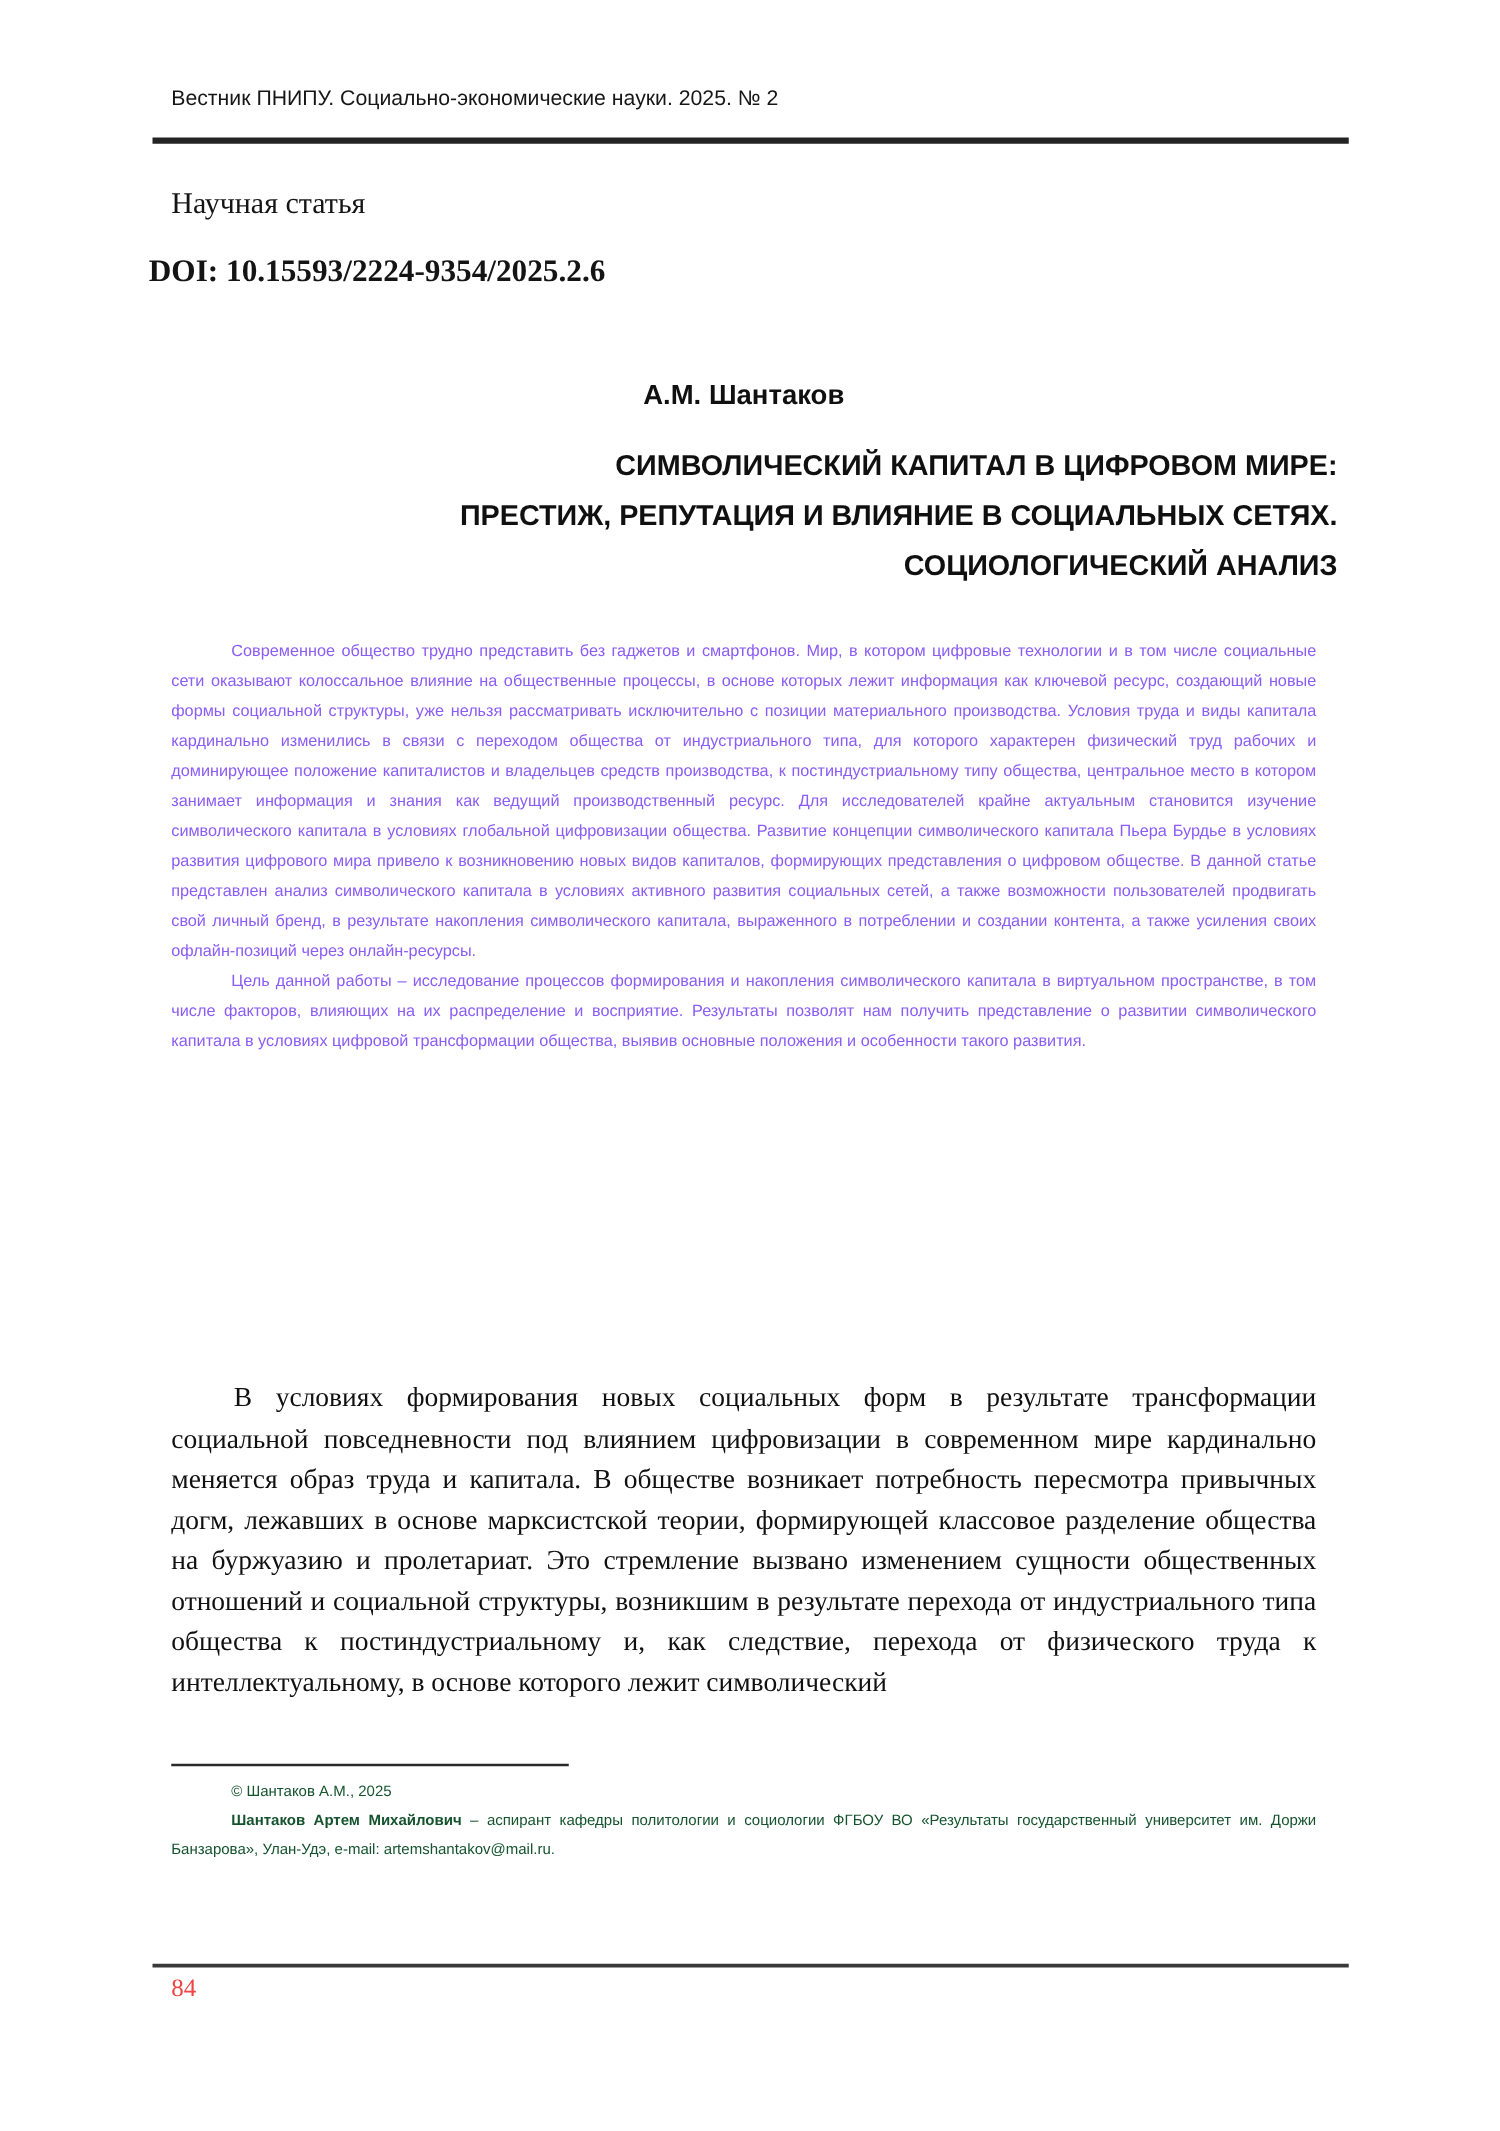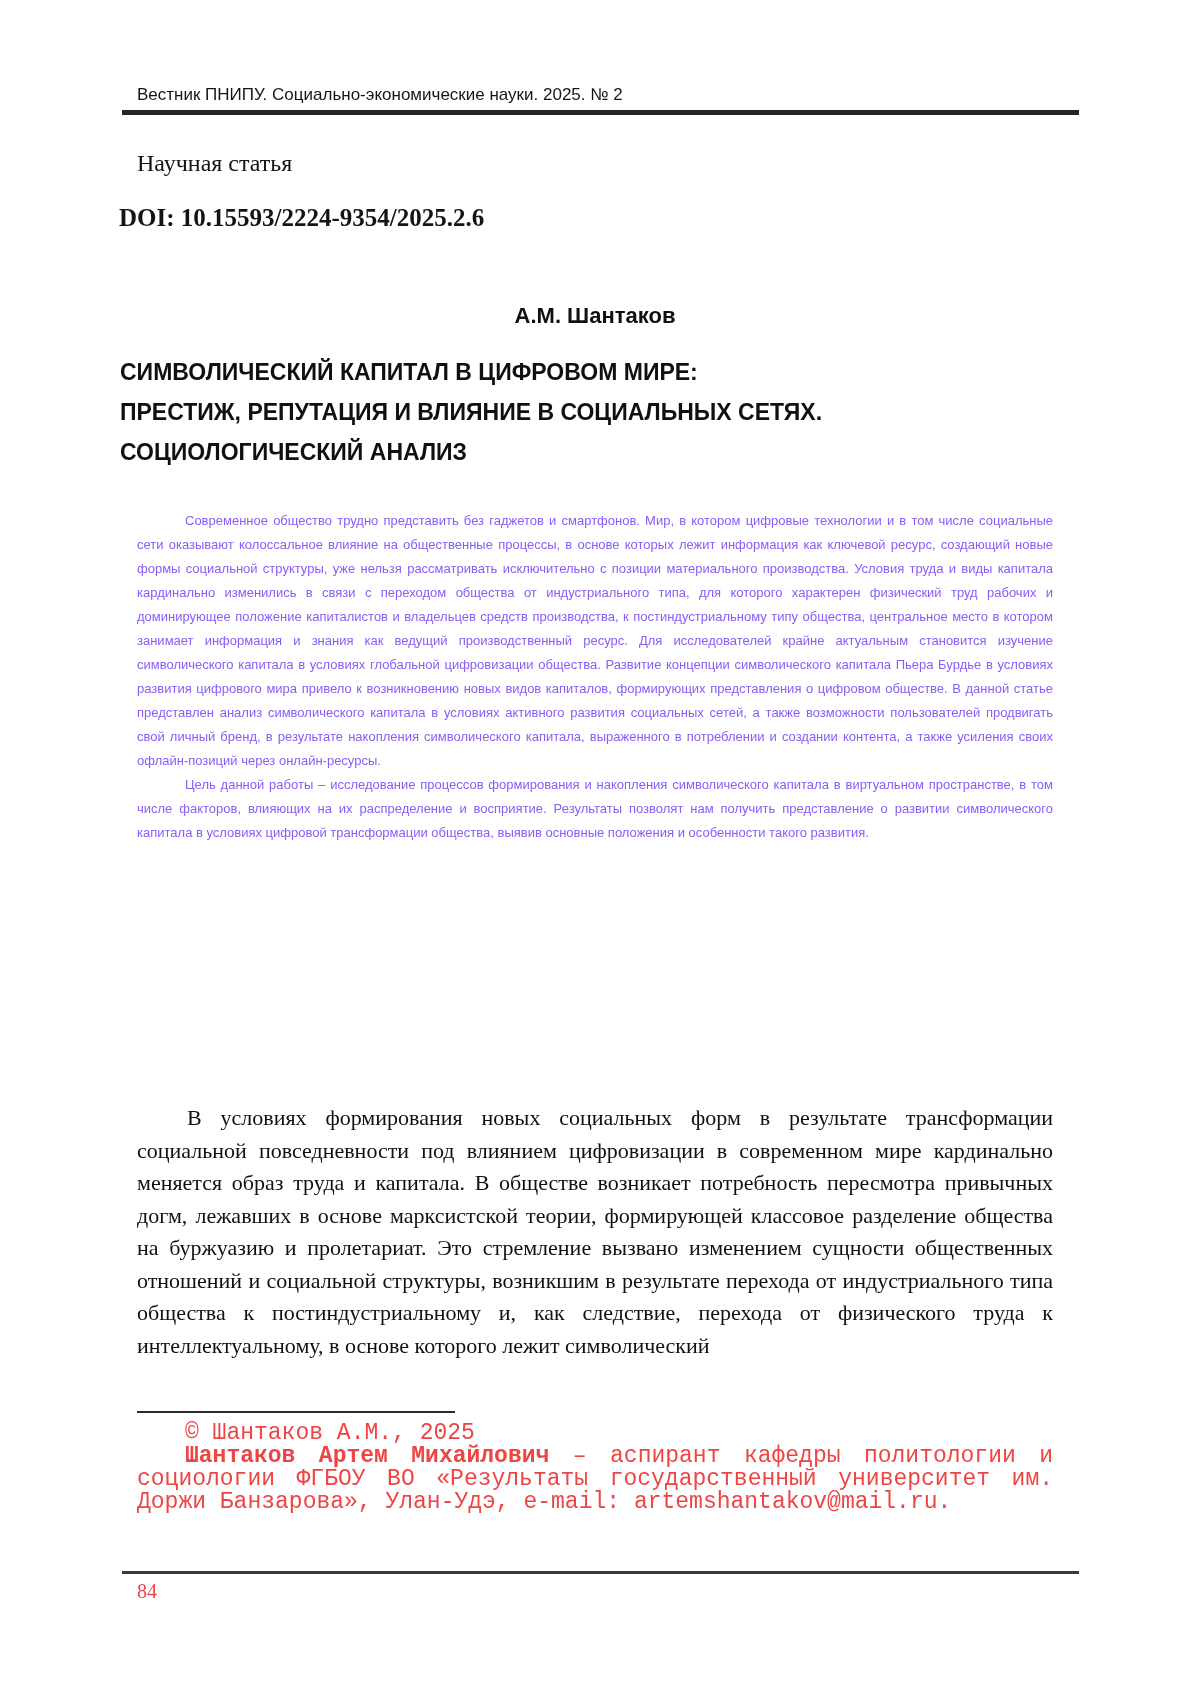--- a/index.html
+++ b/index.html
@@ -9,21 +9,21 @@
     width: 1200px;
     height: 1705px;
     background: #ffffff;
     color: #111111;
     overflow: hidden;
   }
   .sans  { font-family: "Liberation Sans", "DejaVu Sans", sans-serif; }
   .serif { font-family: "Liberation Serif", "DejaVu Serif", serif; }
 
   .running-header {
-    position: absolute; top: 85px; left: 137px;
+    position: absolute; top: 69px; left: 137px;
     font-size: 17px; line-height: 20px; color: #161616;
   }
   .header-rule {
     position: absolute; top: 110px; left: 122px; width: 957px;
     height: 2px; border-top: 2px solid #242424; border-bottom: 3px solid #242424;
   }
 
   .article-type {
     position: absolute; top: 150px; left: 137px;
     font-size: 24px; color: #141414;
@@ -31,40 +31,40 @@
   .doi-udk {
     position: absolute; top: 204px; left: 119px;
     font-size: 25px; line-height: 28px; color: #141414; font-weight: bold;
   }
   .author-name {
     position: absolute; top: 303px; left: 137px; width: 916px;
     text-align: center; font-size: 22px; font-weight: bold; color: #101010;
   }
   .article-title {
     position: absolute; top: 352px; left: 120px; width: 950px;
-    text-align: left; font-size: 23px; font-weight: bold;
+    text-align: right; font-size: 23px; font-weight: bold;
     line-height: 40px; white-space: pre-line; color: #101010;
   }
 
   .abstract {
     position: absolute; top: 509px; left: 137px; width: 916px;
     font-size: 13px; line-height: 24px; text-align: justify; color: #8b5cf6;
   }
   .abstract p { text-indent: 48px; }
   .keywords-text { font-style: italic; }
 
   .body-text {
     position: absolute; top: 1102px; left: 137px; width: 916px;
     font-size: 22px; line-height: 32.5px; text-align: justify; color: #101010;
   }
   .body-text p { text-indent: 50px; }
 
   .footnote {
     position: absolute; top: 1411px; left: 137px; width: 916px;
-    font-size: 23px; line-height: 23px; text-align: justify; color: #ef4444; font-family: Liberation Mono, monospace;
+    font-size: 12px; line-height: 23px; text-align: justify; color: #14532d;
   }
   .footnote-rule {
     width: 318px; height: 0;
     border-top: 2px solid #2a2a2a;
     margin-bottom: 9px;
   }
   .fn-copyright { text-indent: 48px; }
   .fn-bio { text-indent: 48px; }
   .fn-author-name { font-weight: bold; }
 

